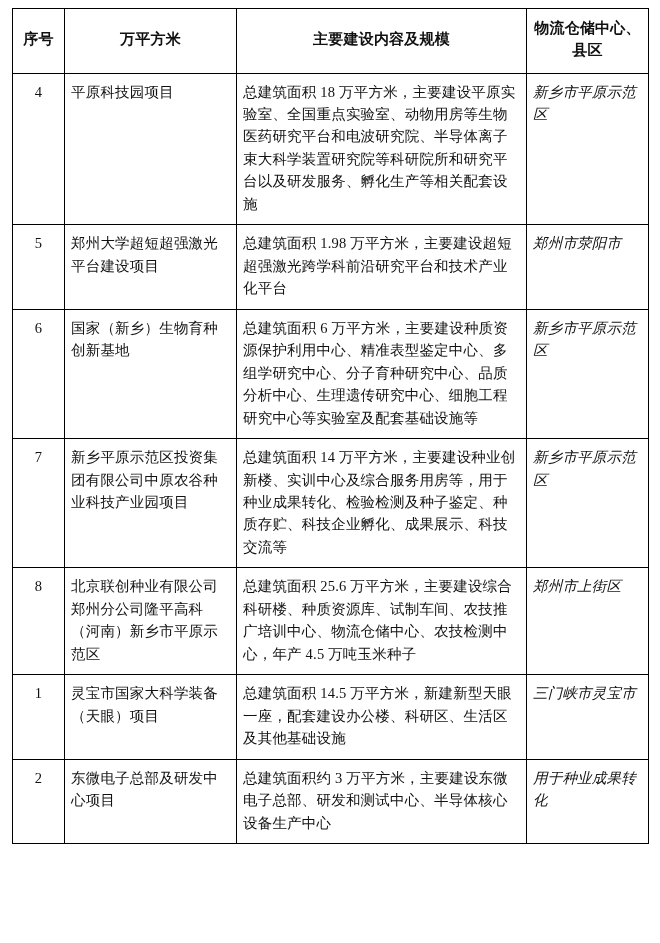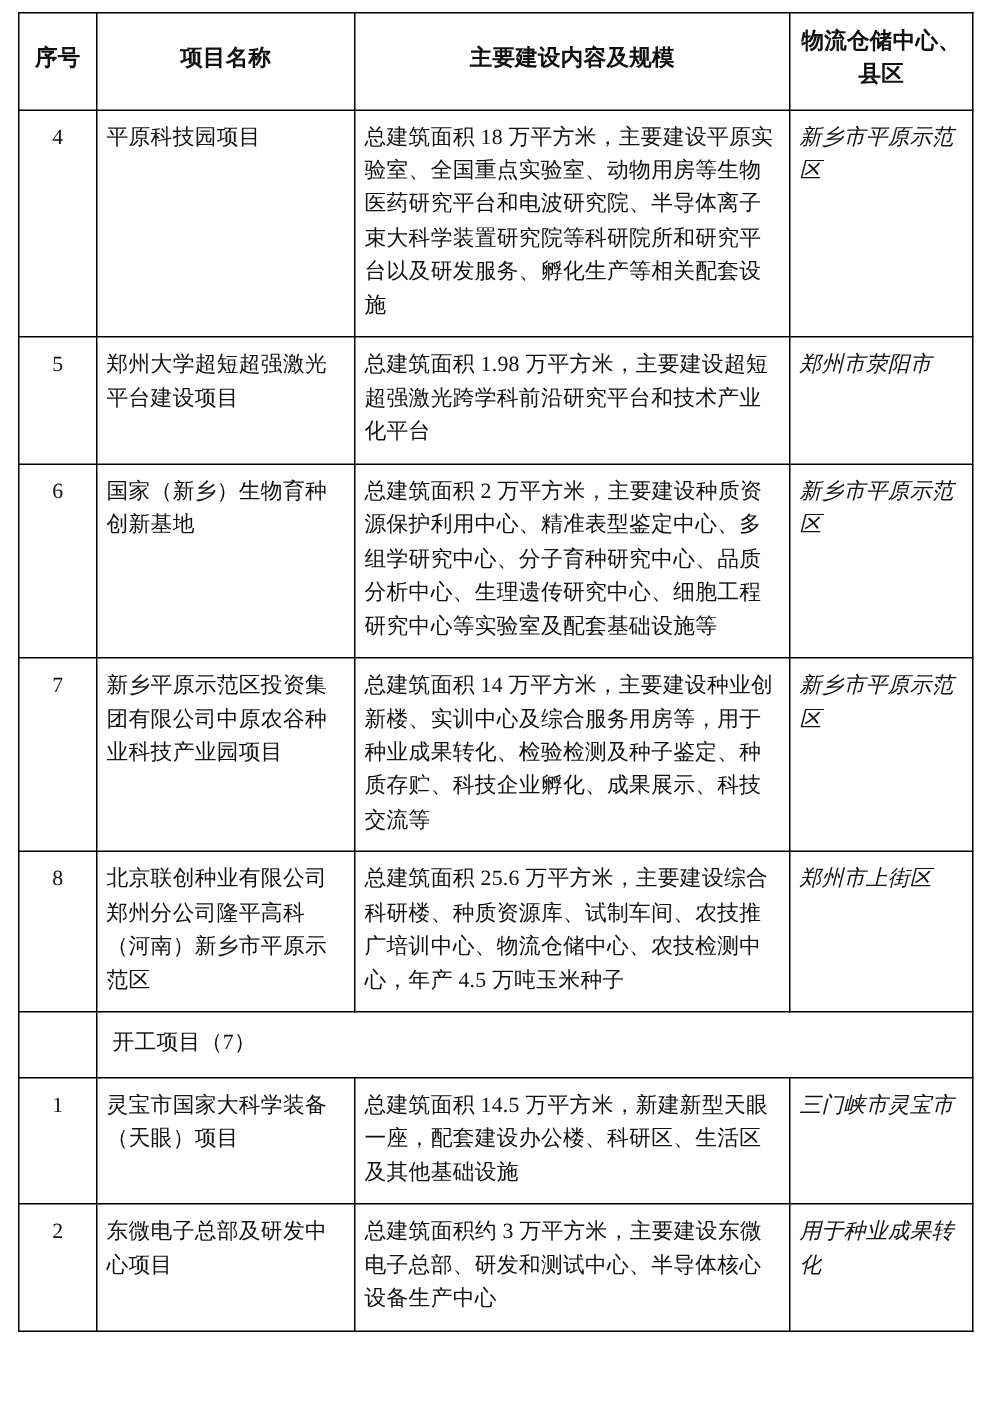--- a/index.html
+++ b/index.html
@@ -88,59 +88,55 @@
   <table class="doc-table">
     <colgroup>
       <col class="c-no">
       <col class="c-name">
       <col class="c-desc">
       <col class="c-area">
     </colgroup>
     <thead>
       <tr>
         <th>序号</th>
-        <th>项目名称</th>
+        <th>万平方米</th>
         <th>主要建设内容及规模</th>
         <th>物流仓储中心、县区</th>
       </tr>
     </thead>
     <tbody>
       <tr>
         <td class="cell-no">4</td>
         <td class="cell-name just">平原科技园项目</td>
         <td class="cell-desc just">总建筑面积 18 万平方米，主要建设平原实验室、全国重点实验室、动物用房等生物医药研究平台和电波研究院、半导体离子束大科学装置研究院等科研院所和研究平台以及研发服务、孵化生产等相关配套设施</td>
         <td class="cell-area just">新乡市平原示范区</td>
       </tr>
       <tr>
         <td class="cell-no">5</td>
         <td class="cell-name just">郑州大学超短超强激光平台建设项目</td>
         <td class="cell-desc just">总建筑面积 1.98 万平方米，主要建设超短超强激光跨学科前沿研究平台和技术产业化平台</td>
         <td class="cell-area just">郑州市荥阳市</td>
       </tr>
       <tr>
         <td class="cell-no">6</td>
         <td class="cell-name just">国家（新乡）生物育种创新基地</td>
-        <td class="cell-desc just">总建筑面积 2 万平方米，主要建设种质资源保护利用中心、精准表型鉴定中心、多组学研究中心、分子育种研究中心、品质分析中心、生理遗传研究中心、细胞工程研究中心等实验室及配套基础设施等</td>
+        <td class="cell-desc just">总建筑面积 6 万平方米，主要建设种质资源保护利用中心、精准表型鉴定中心、多组学研究中心、分子育种研究中心、品质分析中心、生理遗传研究中心、细胞工程研究中心等实验室及配套基础设施等</td>
         <td class="cell-area just">新乡市平原示范区</td>
       </tr>
       <tr>
         <td class="cell-no">7</td>
         <td class="cell-name just">新乡平原示范区投资集团有限公司中原农谷种业科技产业园项目</td>
         <td class="cell-desc just">总建筑面积 14 万平方米，主要建设种业创新楼、实训中心及综合服务用房等，用于种业成果转化、检验检测及种子鉴定、种质存贮、科技企业孵化、成果展示、科技交流等</td>
         <td class="cell-area just">新乡市平原示范区</td>
       </tr>
       <tr>
         <td class="cell-no">8</td>
         <td class="cell-name just">北京联创种业有限公司郑州分公司隆平高科（河南）新乡市平原示范区</td>
         <td class="cell-desc just">总建筑面积 25.6 万平方米，主要建设综合科研楼、种质资源库、试制车间、农技推广培训中心、物流仓储中心、农技检测中心，年产 4.5 万吨玉米种子</td>
         <td class="cell-area just">郑州市上街区</td>
-      </tr>
-      <tr class="section-row">
-        <td class="cell-no"></td>
-        <td class="section-cell" colspan="3">开工项目（7）</td>
       </tr>
       <tr>
         <td class="cell-no">1</td>
         <td class="cell-name just">灵宝市国家大科学装备（天眼）项目</td>
         <td class="cell-desc just">总建筑面积 14.5 万平方米，新建新型天眼一座，配套建设办公楼、科研区、生活区及其他基础设施</td>
         <td class="cell-area just">三门峡市灵宝市</td>
       </tr>
       <tr>
         <td class="cell-no">2</td>
         <td class="cell-name just">东微电子总部及研发中心项目</td>

